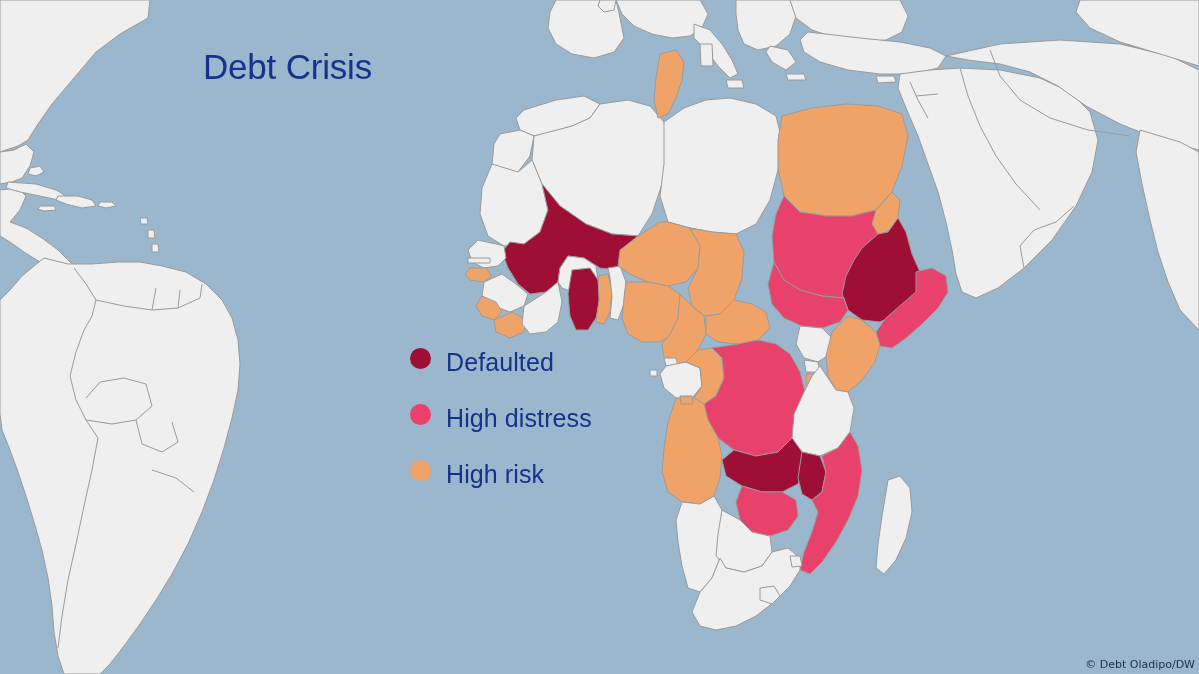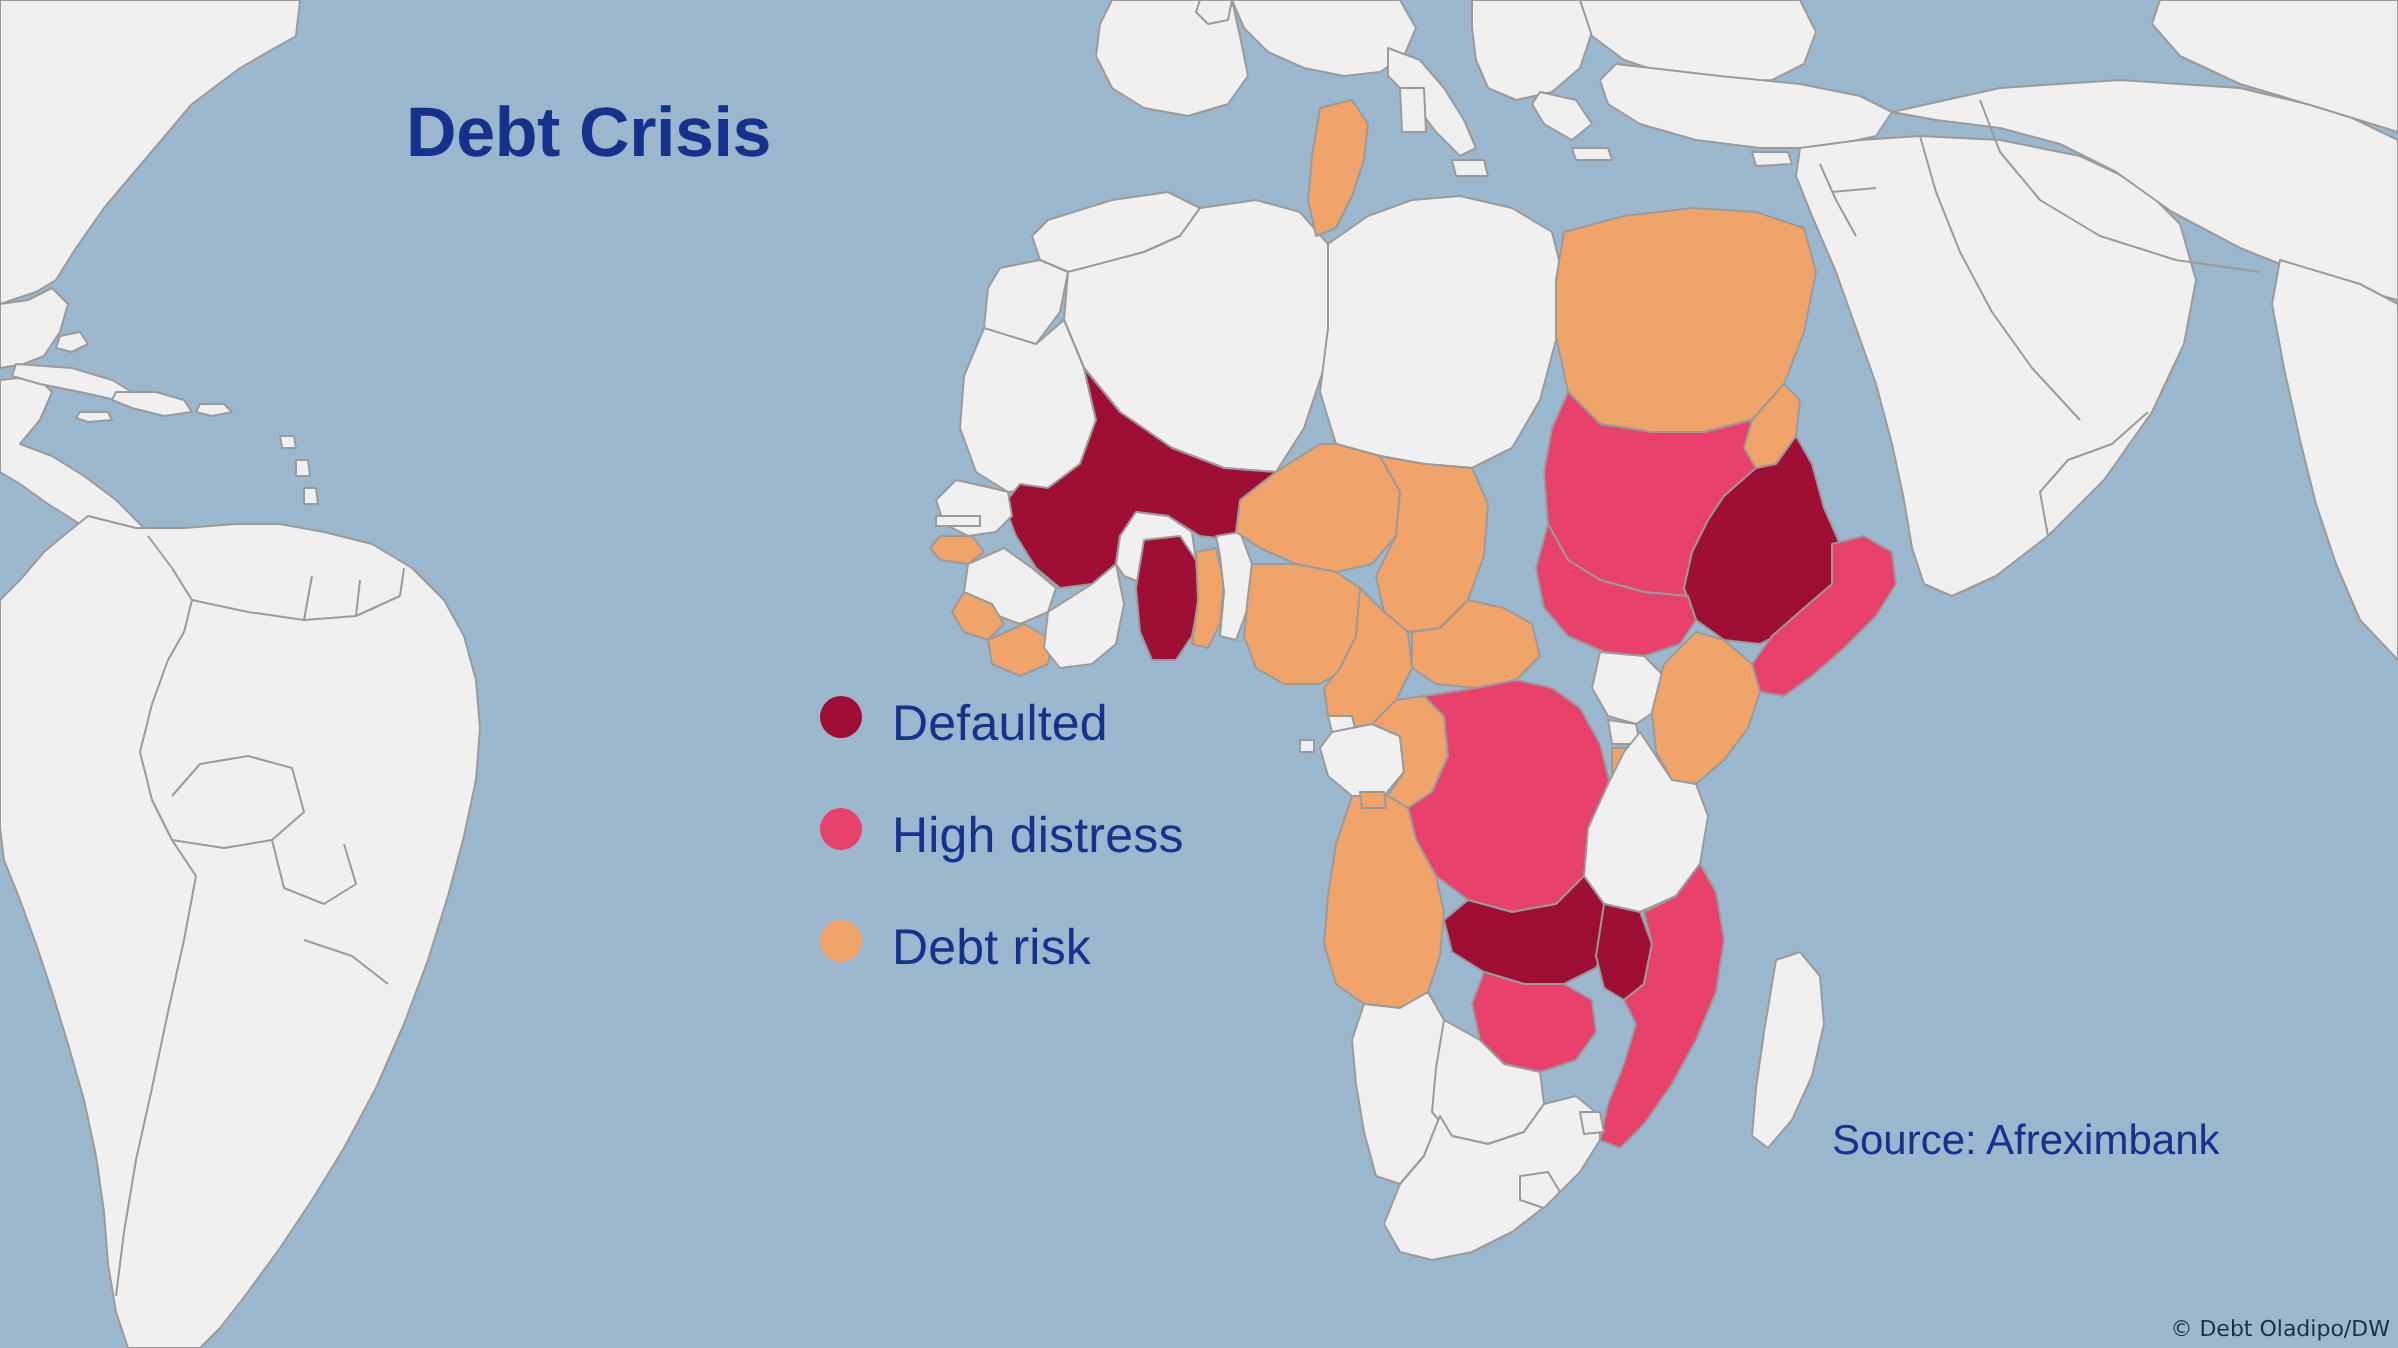--- a/index.html
+++ b/index.html
@@ -20,21 +20,21 @@
     left: 0; top: 0;
     width: 1199px;
     height: 674px;
     display: block;
   }
   .title {
     position: absolute;
     left: 203px;
     top: 47px;
     font-size: 35px;
-    font-weight: bold;
+    font-weight: normal;
     color: #16328c;
     letter-spacing: -0.2px;
     white-space: nowrap;
   }
   .legend {
     position: absolute;
     left: 410px;
     top: 348px;
   }
   .legend-row {
@@ -195,21 +195,20 @@
     <div class="legend-row">
       <span class="legend-dot" style="background:#9e0e35"></span>
       <span class="legend-label">Defaulted</span>
     </div>
     <div class="legend-row">
       <span class="legend-dot" style="background:#e8416b"></span>
       <span class="legend-label">High distress</span>
     </div>
     <div class="legend-row">
       <span class="legend-dot" style="background:#f0a368"></span>
-      <span class="legend-label">Debt risk</span>
+      <span class="legend-label">High risk</span>
     </div>
   </div>
 
-  <div class="source">Source: Afreximbank</div>
 
   <div class="credit">© Debt Oladipo/DW</div>
 
 </div>
 
 </body></html>

